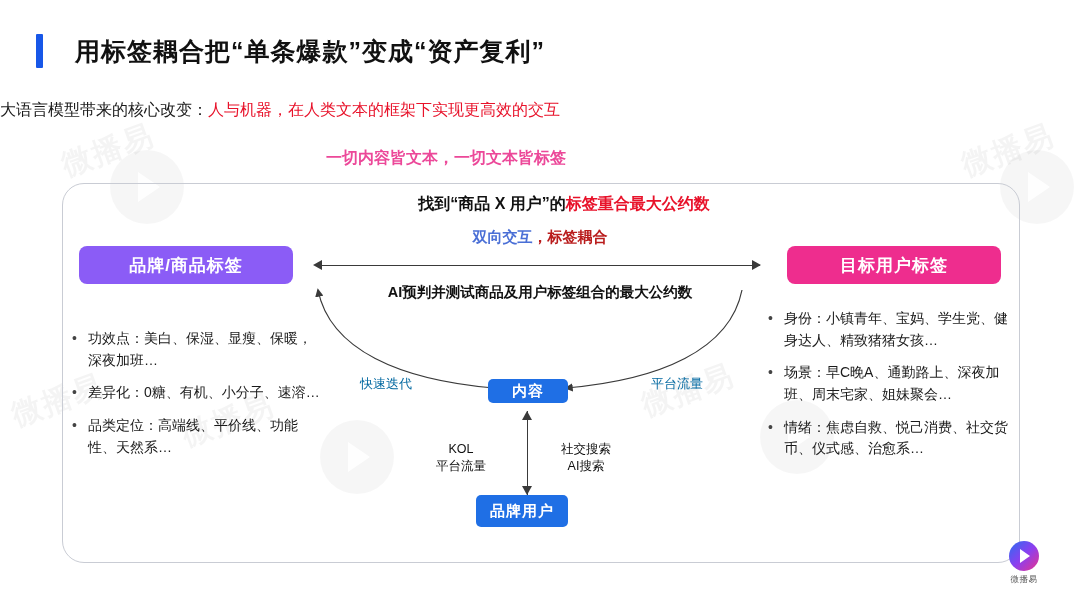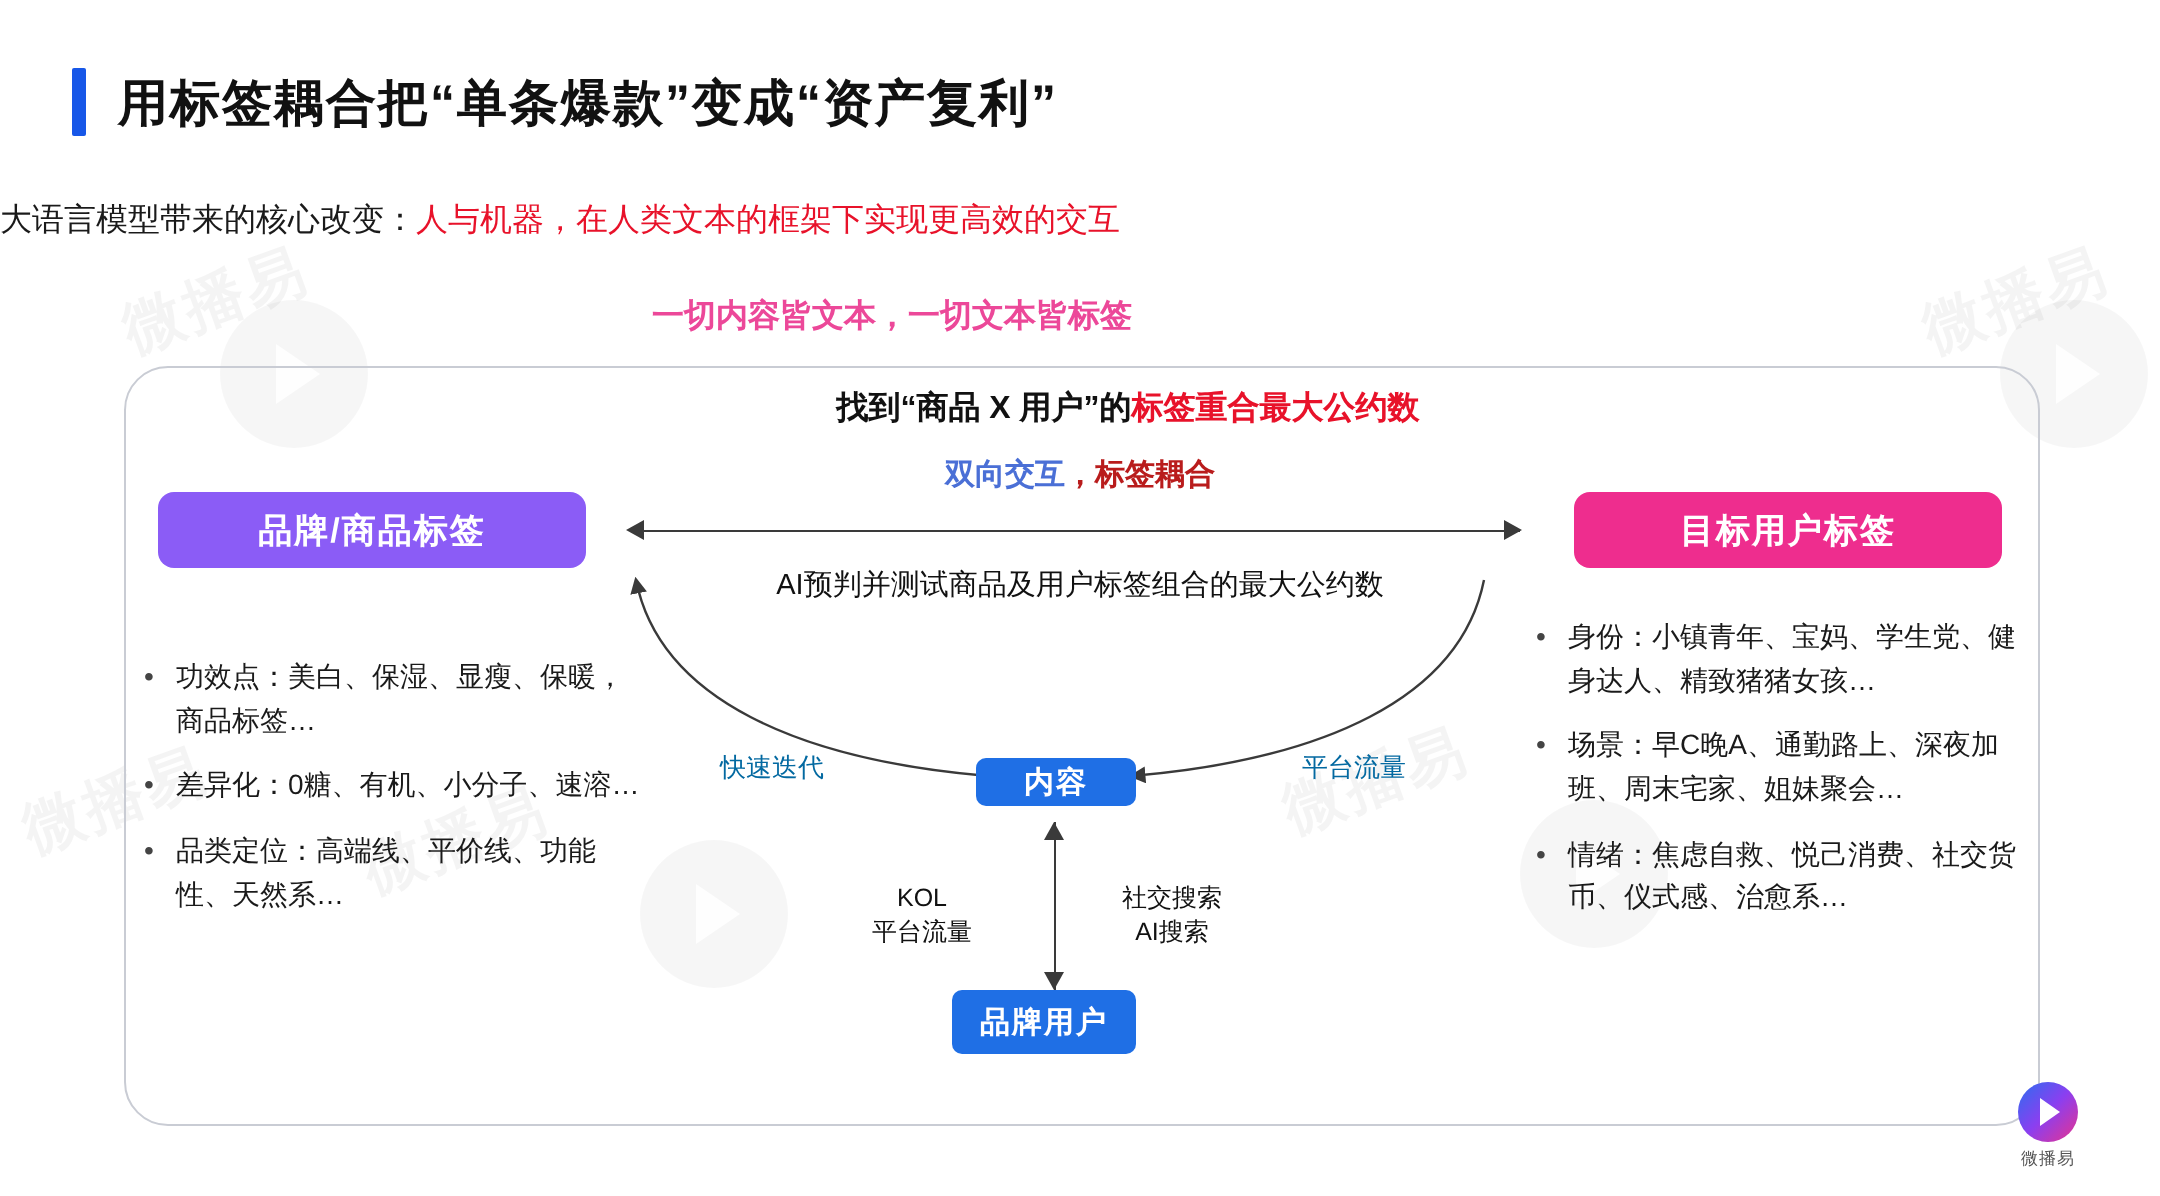--- a/index.html
+++ b/index.html
@@ -45,21 +45,21 @@
     border-bottom: 15px solid transparent;
   }
 
   
   .title-row {
     position: absolute;
     left: 36px;
     top: 34px;
     display: flex;
     align-items: center;
-    gap: 16px;
+    gap: 32px;
   }
   .title-bar {
     width: 7px;
     height: 34px;
     background: #1757e8;
     border-radius: 1px;
   }
   .title-text {
     font-size: 25px;
     font-weight: 700;
@@ -177,21 +177,21 @@
     border-left: 9px solid #3a3a3a;
   }
 
   .arrow-caption {
     position: absolute;
     top: 283px;
     left: 280px;
     width: 520px;
     text-align: center;
     font-size: 14.5px;
-    font-weight: 400;
+    font-weight: 700;
     color: #111111;
   }
 
   
   .list {
     position: absolute;
     font-size: 14px;
     line-height: 1.55;
     color: #1a1a1a;
   }
@@ -383,21 +383,21 @@
   <div>平台流量</div>
 </div>
 <div class="vlabel vlabel-right">
   <div>社交搜索</div>
   <div>AI搜索</div>
 </div>
 
 <div class="list list-left">
   <div class="list-item">
     <span class="bullet">•</span>
-    <span class="list-text">功效点：美白、保湿、显瘦、保暖，商品标签…</span>
+    <span class="list-text">功效点：美白、保湿、显瘦、保暖，深夜加班…</span>
   </div>
   <div class="list-item">
     <span class="bullet">•</span>
     <span class="list-text">差异化：0糖、有机、小分子、速溶…</span>
   </div>
   <div class="list-item">
     <span class="bullet">•</span>
     <span class="list-text">品类定位：高端线、平价线、功能性、天然系…</span>
   </div>
 </div>

